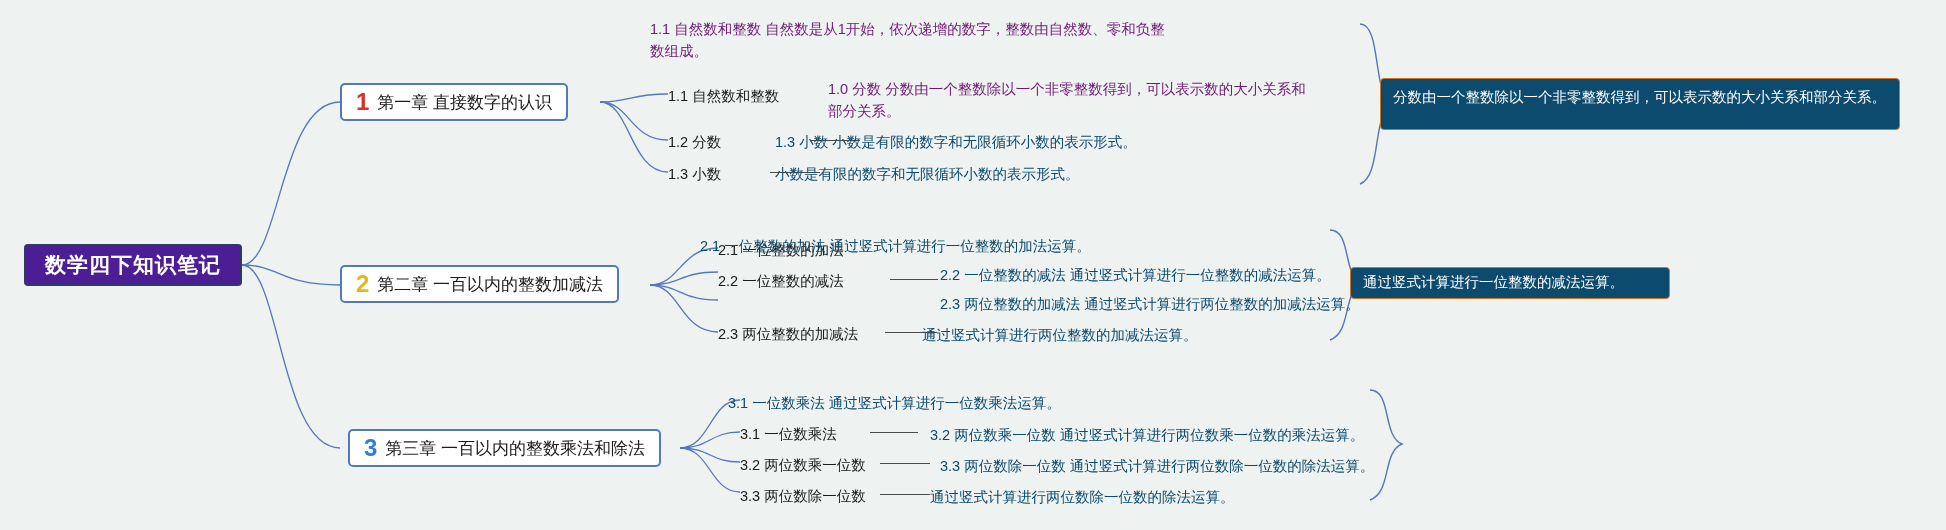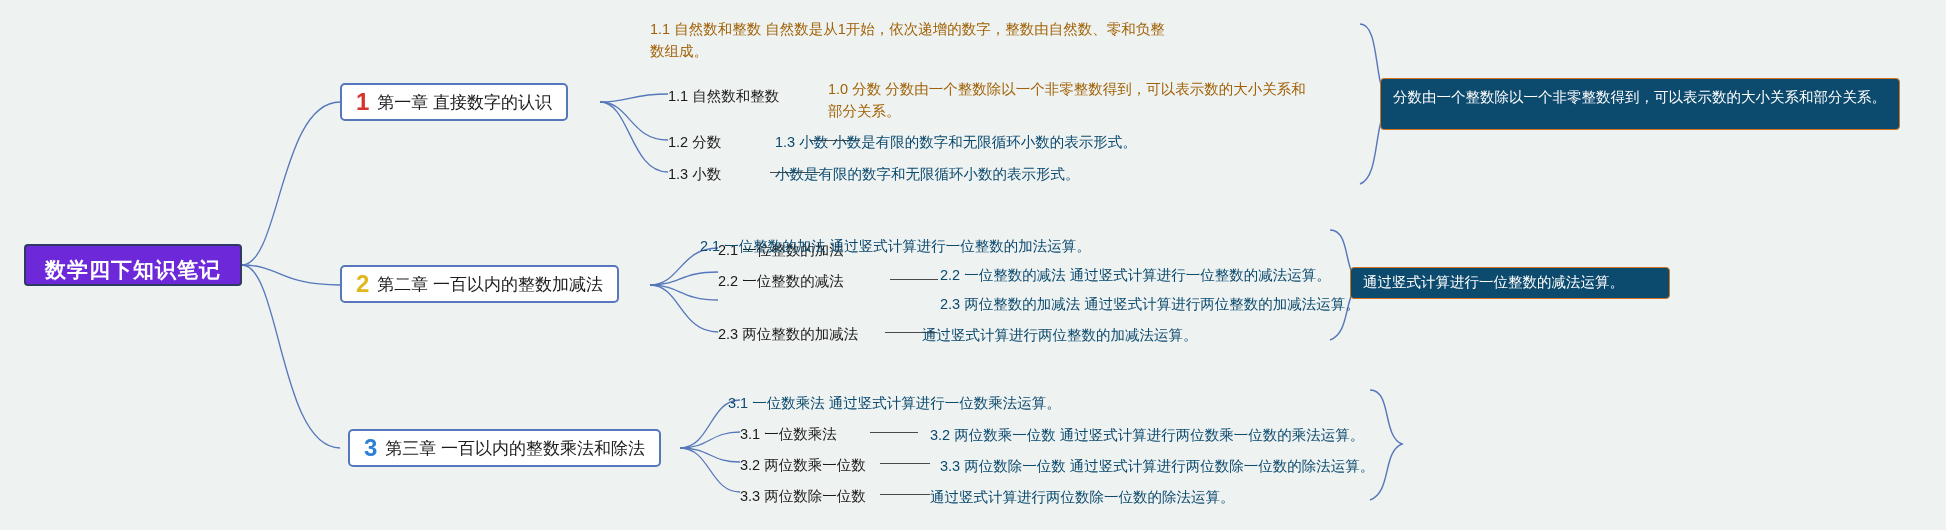--- a/index.html
+++ b/index.html
@@ -30,25 +30,25 @@
   .node {
     position: absolute;
     box-sizing: border-box;
   }
   
   .root-node {
     left: 24px;
     top: 244px;
     width: 218px;
     height: 42px;
-    background: #6d28d9;
+    background: #4c1d95;
     border: 2px solid #2f3a63;
     border-radius: 4px;
     display: flex;
-    align-items: flex-end;
+    align-items: center;
     justify-content: center;
     color: #ffffff;
     font-size: 21px;
     font-weight: bold;
     letter-spacing: 1px;
   }
   
   .chapter-node {
     background: #ffffff;
     border: 2px solid #5577bb;
@@ -79,21 +79,21 @@
   }
   .detail-text {
     position: absolute;
     font-size: 14.5px;
     color: #0c4a6e;
     line-height: 1.5;
   }
   .detail-wrap {
     position: absolute;
     font-size: 14.5px;
-    color: #a16207;
+    color: #701a75;
     line-height: 1.55;
     width: 510px;
   }
   
   .callout {
     position: absolute;
     background: #0c4a6e;
     border: 1px solid #d4741f;
     border-radius: 4px;
     color: #ffffff;

